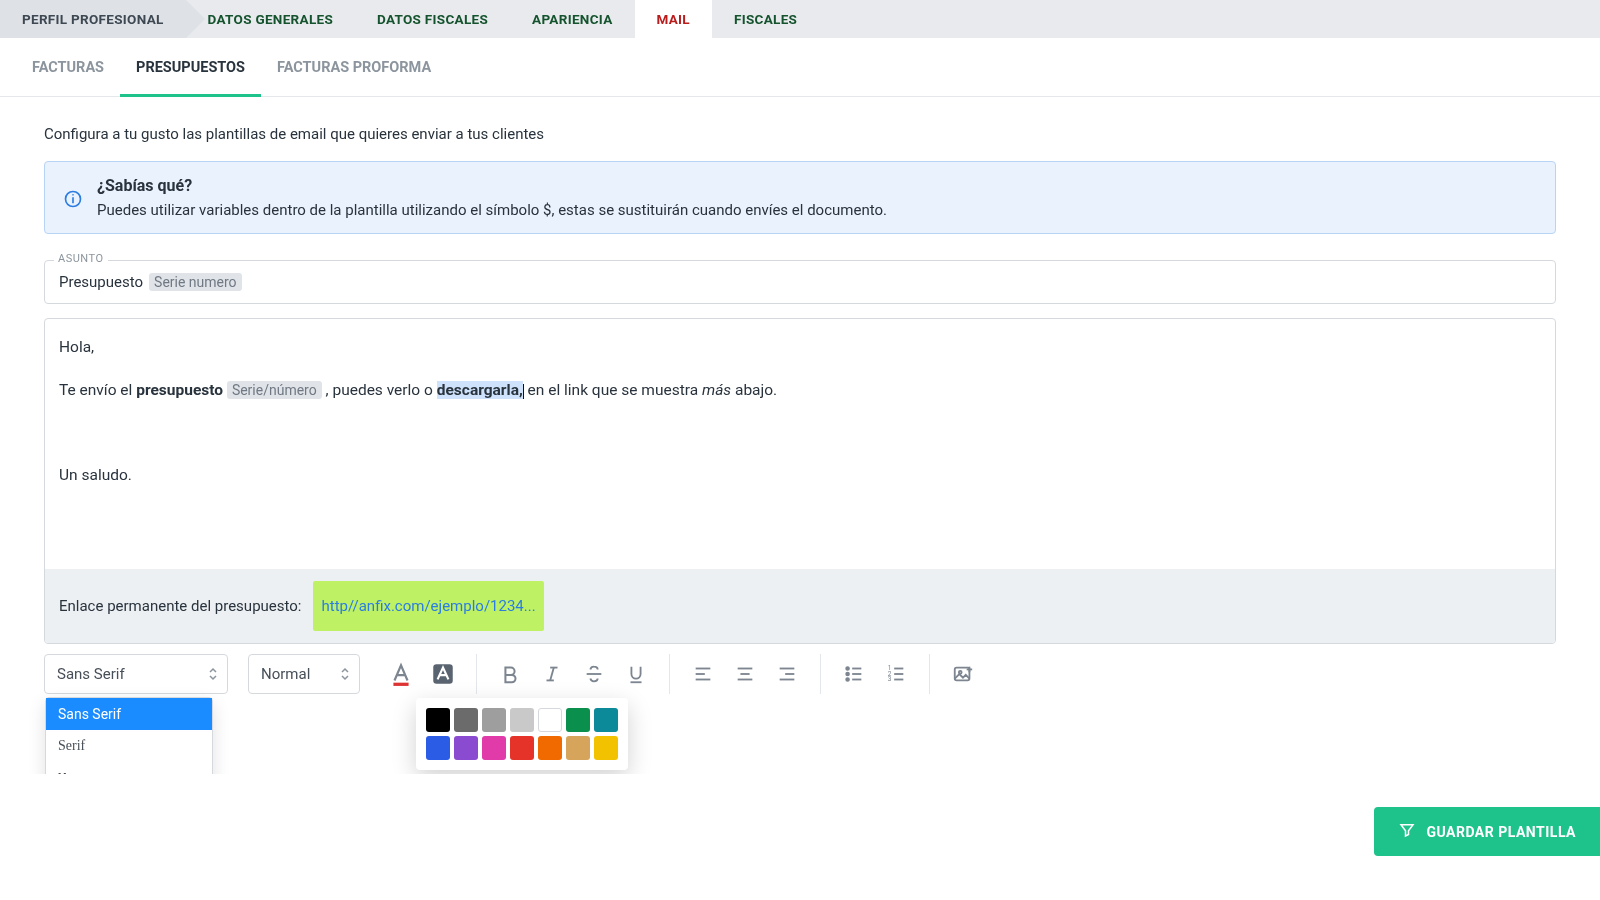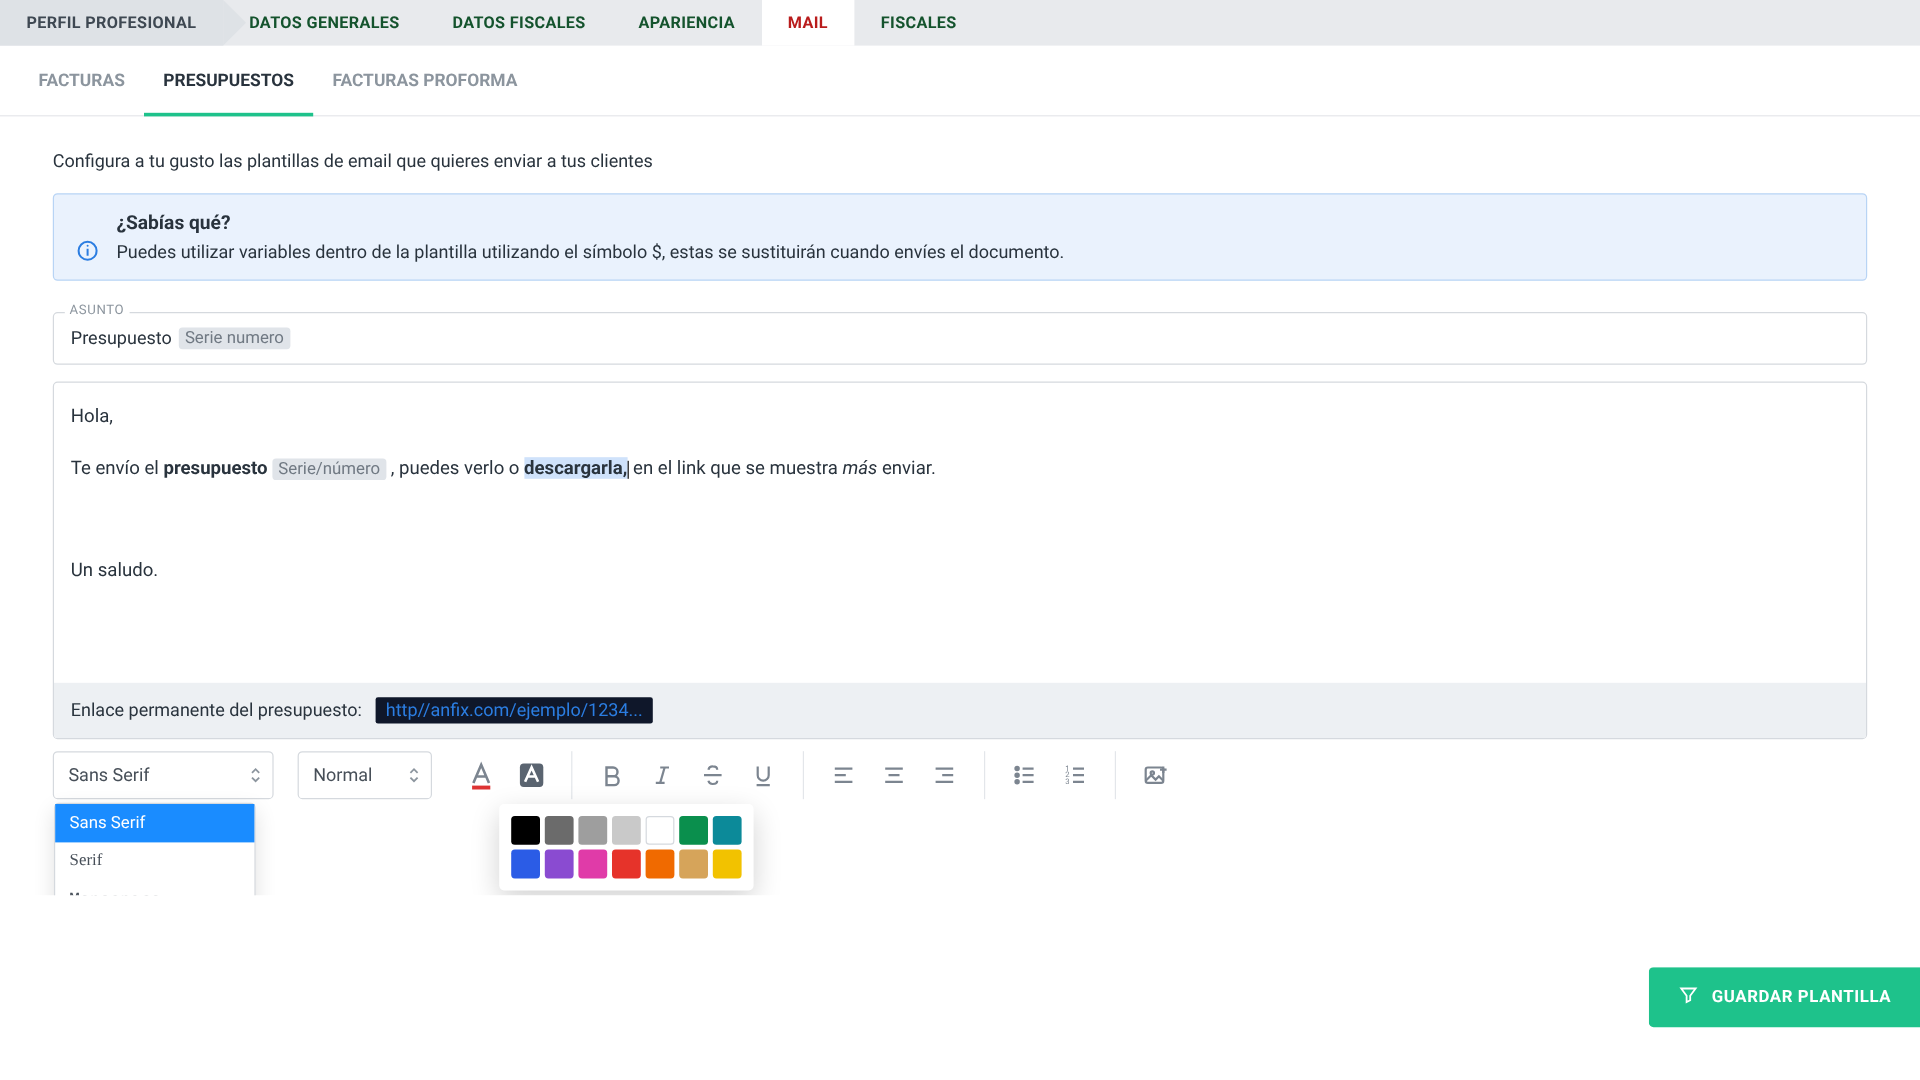--- a/index.html
+++ b/index.html
@@ -15,40 +15,40 @@
   
   .sub-tabs { display:flex; height:59px; align-items:stretch; padding: 0 16px; border-bottom:1px solid #e5e7ea;}
   .sub-tab { padding: 0 16px; display:flex; align-items:center; font-weight:700; font-size:14.5px; color:#8c959e; cursor:pointer; position:relative;}
   .sub-tab.active { color:#29333d; }
   .sub-tab.active::after { content:""; position:absolute; left:0; right:0; bottom:-1px; height:3px; background:#1ec28b;}
   
   .page { padding: 28px 44px 80px 44px; }
   
   .intro { font-size:15px; color:#29333d; margin-bottom:18px; }
   
-  .info-box { border:1px solid #b8d4f5; background:#eaf2fd; border-radius:4px; padding:14px 18px; display:flex; gap:14px; align-items:flex-end; margin-bottom:26px;}
+  .info-box { border:1px solid #b8d4f5; background:#eaf2fd; border-radius:4px; padding:14px 18px; display:flex; gap:14px; align-items:center; margin-bottom:26px;}
   .info-icon { width:20px; height:20px; flex:0 0 20px; color:#2b7de1; margin-top:2px;}
   .info-title { font-weight:700; font-size:16px; margin-bottom:6px;}
   .info-text { font-size:15px; color:#29333d;}
   
   
   .field-wrap { position:relative; margin-bottom:14px;}
   .field-wrap .float-label { position:absolute; top:-8px; left:10px; background:#fff; padding:0 4px; font-size:11px; letter-spacing:.5px; color:#8c959e;}
   .subject-input { width:100%; border:1px solid #d5d9de; border-radius:4px; padding:12px 14px; font-size:15px; display:flex; align-items:center; gap:6px;}
   .chip { background:#e0e4e9; border-radius:3px; padding:1px 5px; color:#707983; font-size:14px;}
   
   
   .editor { border:1px solid #d5d9de; border-radius:4px; overflow:hidden;}
   .editor-body { padding:16px 14px; min-height:250px; font-size:15.5px; line-height:1.6; color:#29333d;}
   .editor-body p { margin-bottom:18px;}
   .selected-word { background:#cfe2fb; font-weight:700;}
   .caret { display:inline-block; width:1px; height:15px; background:#111; vertical-align:-2px; position:relative; top:2px;}
   
   .link-row { background:#edf0f3; padding:12px 14px; font-size:15px; display:flex; align-items:center; gap:12px;}
-  .link-chip { background:#0f172a; color:#2b7de1; padding:2px 8px; border-radius:2px;}
+  .link-chip { background:#bef264; color:#2b7de1; padding:16px 8px; border-radius:2px;}
   
   
   .toolbar { display:flex; align-items:center; gap:0; padding:10px 0 0 0; flex-wrap:wrap;}
   .tb-select { border:1px solid #d5d9de; border-radius:4px; height:40px; padding:0 32px 0 12px; font-size:15px; color:#474f58; background:#fff; cursor:pointer; display:flex; align-items:center; position:relative; margin-right:20px;}
   .tb-select.font { width:184px; }
   .tb-select.heading { width:112px; }
   .sel-arrows { position:absolute; right:8px; top:50%; transform:translateY(-50%); width:12px; height:16px; color:#8c959e;}
   
   .tb-group { display:flex; align-items:center; gap:0; padding: 0 12px; border-left:1px solid #e3e6ea; height:40px;}
   .tb-group.first-group { border-left:none; padding-left:0;}
@@ -114,21 +114,21 @@
       <span>Presupuesto</span>
       <span class="chip">Serie numero</span>
     </div>
   </div>
 
   <div class="editor">
     <div class="editor-body">
       <p>Hola,</p>
       <p>
         <span>Te envío el </span><b>presupuesto</b>
-        <span class="chip">Serie/número</span><span> , puedes verlo o </span><span class="selected-word">descargarla,</span><span class="caret"></span><span> en el link que se muestra </span><i>más</i><span> enviar.</span>
+        <span class="chip">Serie/número</span><span> , puedes verlo o </span><span class="selected-word">descargarla,</span><span class="caret"></span><span> en el link que se muestra </span><i>más</i><span> abajo.</span>
       </p>
       <p>&nbsp;</p>
       <p>Un saludo.</p>
     </div>
     <div class="link-row">
       <span>Enlace permanente del presupuesto:</span>
       <span class="link-chip">http//anfix.com/ejemplo/1234...</span>
     </div>
   </div>
 

